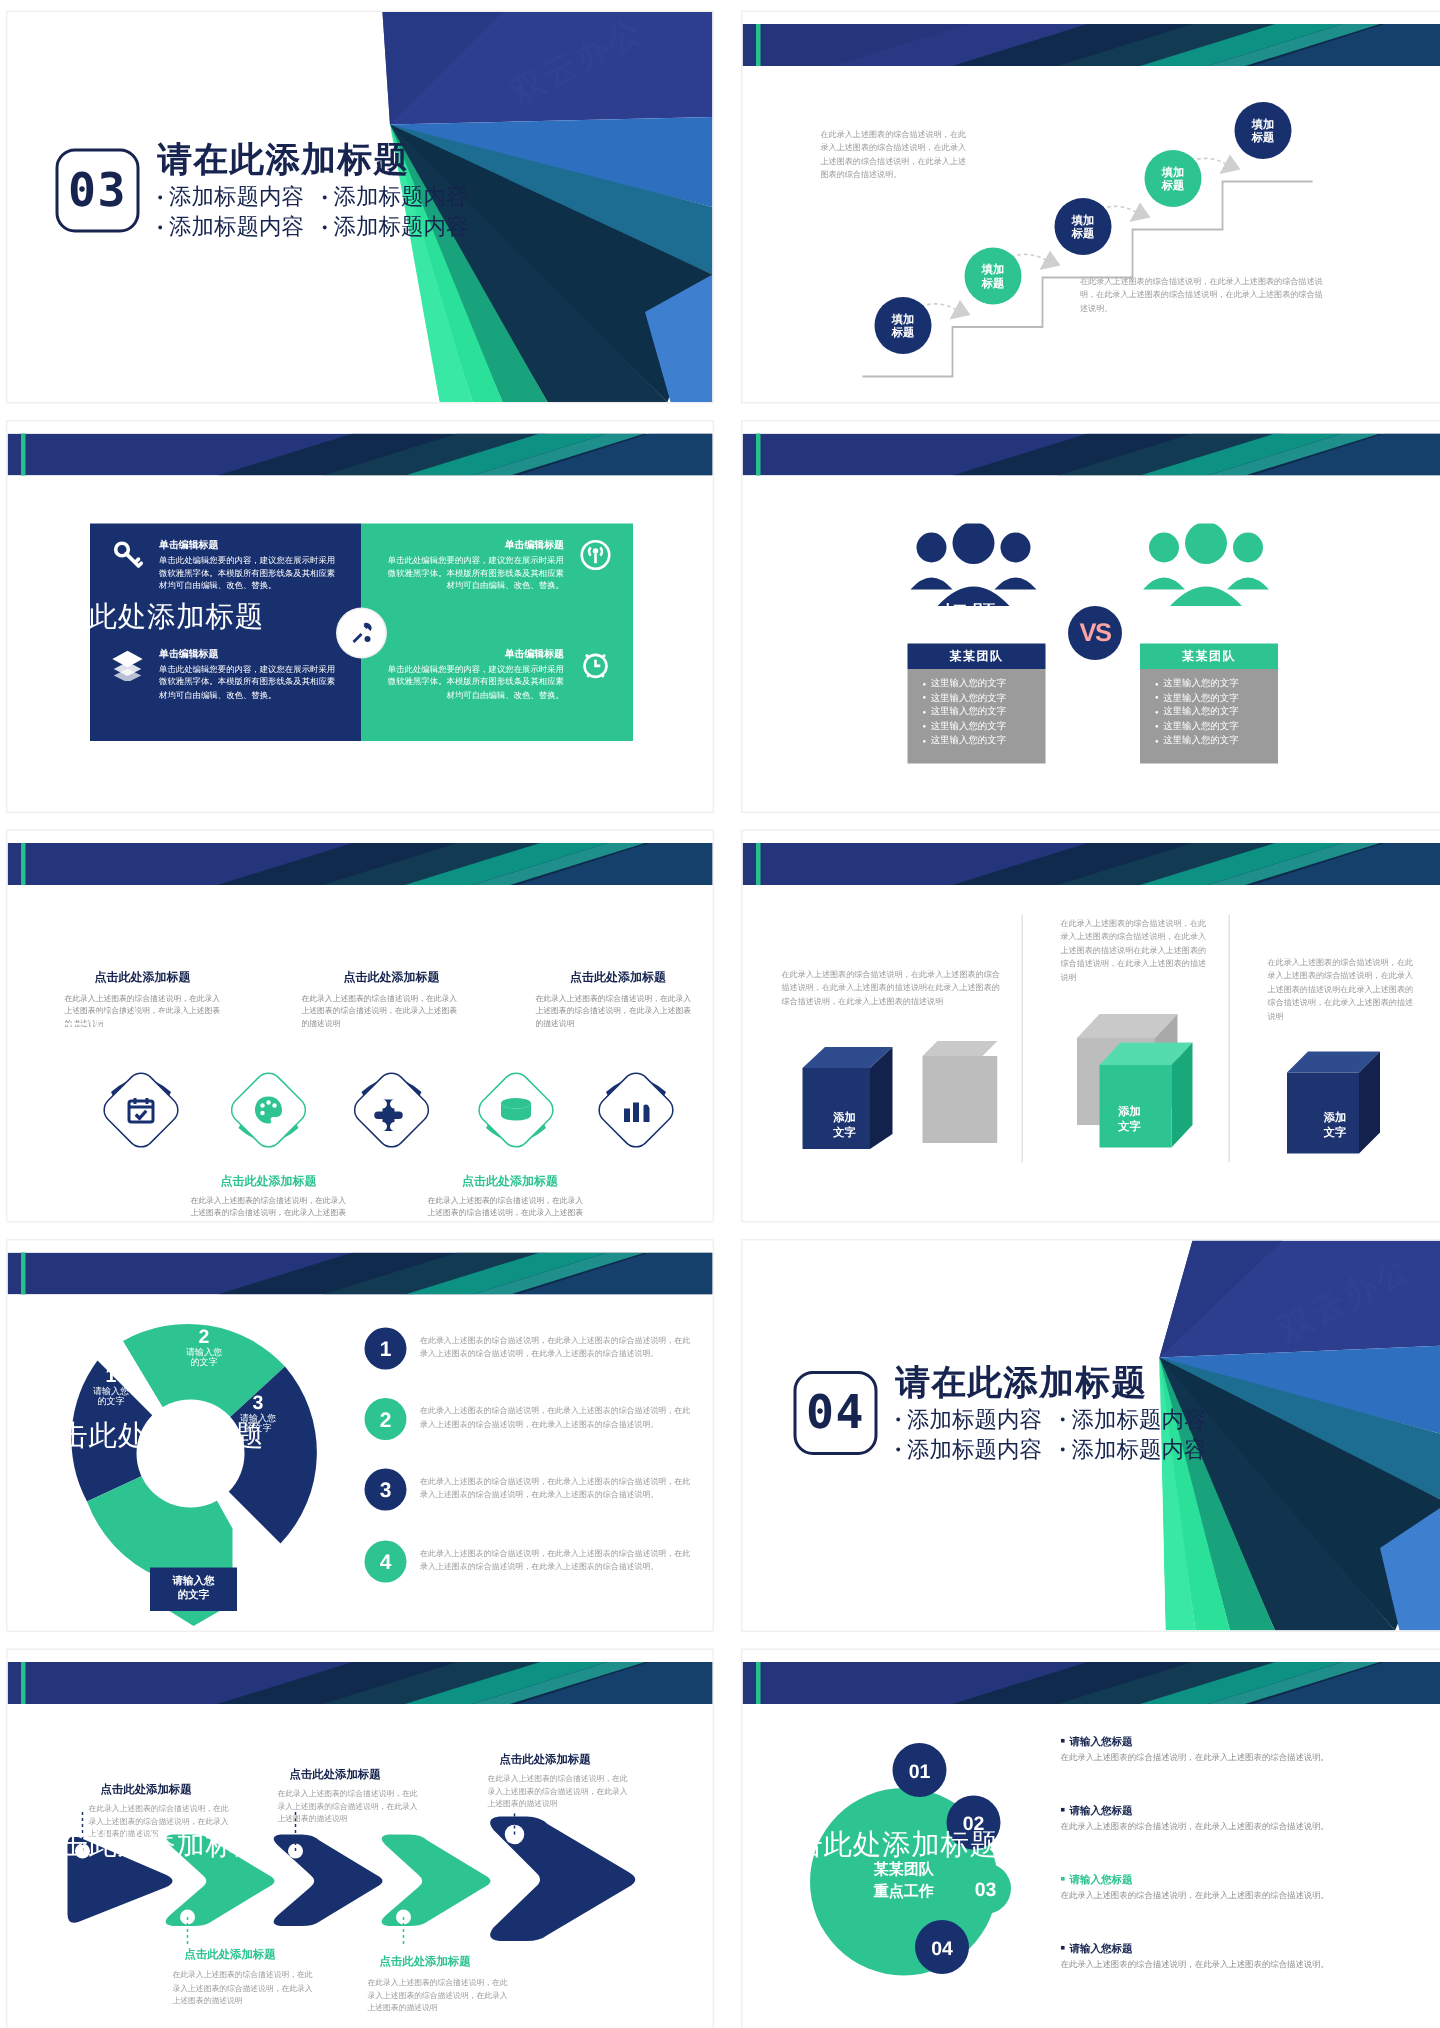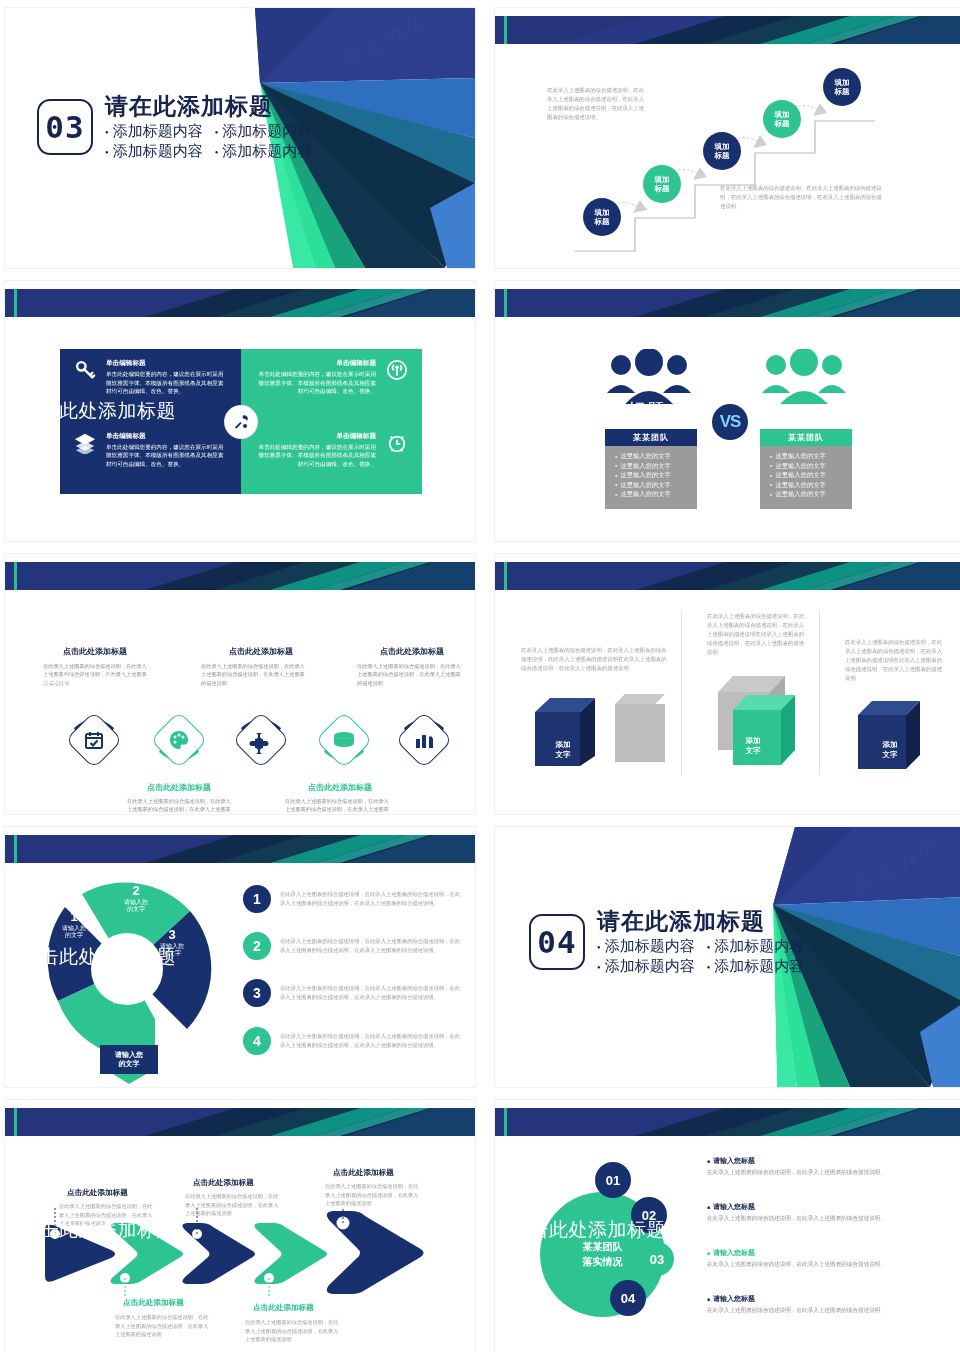--- a/index.html
+++ b/index.html
@@ -111,21 +111,21 @@
   }
   .vs-body {
     background: #9b9b9b; padding: 6px 4px 10px 10px;
     display: flex; flex-direction: column; gap: 1px;
   }
   .vs-body span { color: #fff; font-size: 6.3px; line-height: 1.35; }
   .vs-body span::before { content: "\25CF"; font-size: 4px; vertical-align: middle; margin-right: 3px; }
   .vs-badge {
     position: absolute; left: 50%; top: 141px; transform: translate(-50%,-50%);
     width: 36px; height: 36px; border-radius: 50%; background: #18306e;
-    color: #7dd3fc; display: flex; align-items: center; justify-content: center;
+    color: #fca5a5; display: flex; align-items: center; justify-content: center;
     font-size: 17px; font-weight: bold; z-index: 6; letter-spacing: -1px;
   }
 
   
   .hex-item { position: absolute; }
   .hex-cap { font-size: 8px; font-weight: bold; text-align: center; }
   .hex-desc { font-size: 5.2px; color: #8d8d8d; line-height: 1.6; }
 
   
   .cube-txt {
@@ -707,21 +707,21 @@
         <polygon points="355,0 400,0 310,28 265,28" fill="#0c9183"></polygon>
         <polygon points="400,0 425,0 335,28 310,28" fill="#1e8f8a"></polygon>
         <polygon points="428,0 470,0 470,28 340,28" fill="#14406b"></polygon>
       </svg>
     </div>
     <div class="hdr-bar-accent"></div>
     <div class="hdr-title">单击此处添加标题</div>
 
     <div class="bub bub-main" style="left:45px;top:92px;width:125px;height:125px;">
       <span>某某团队</span>
-      <span>落实情况</span>
+      <span>重点工作</span>
     </div>
     <div class="bub bub-sm" style="left:100px;top:62px;width:36px;height:36px;font-size:13px;background:#18306e;">01</div>
     <div class="bub bub-sm" style="left:136px;top:97px;width:36px;height:36px;font-size:13px;background:#18306e;">02</div>
     <div class="bub" style="left:145px;top:142px;width:34px;height:34px;font-size:13px;background:#2ec492;">03</div>
     <div class="bub bub-sm" style="left:115px;top:180px;width:36px;height:36px;font-size:13px;background:#18306e;">04</div>
 
     <div class="b10-item" style="left:212px;top:56px;">
       <div class="b10-title" style="color:#16244f;">请输入您标题</div>
       <div class="b10-body">在此录入上述图表的综合描述说明，在此录入上述图表的综合描述说明。</div>
     </div>

